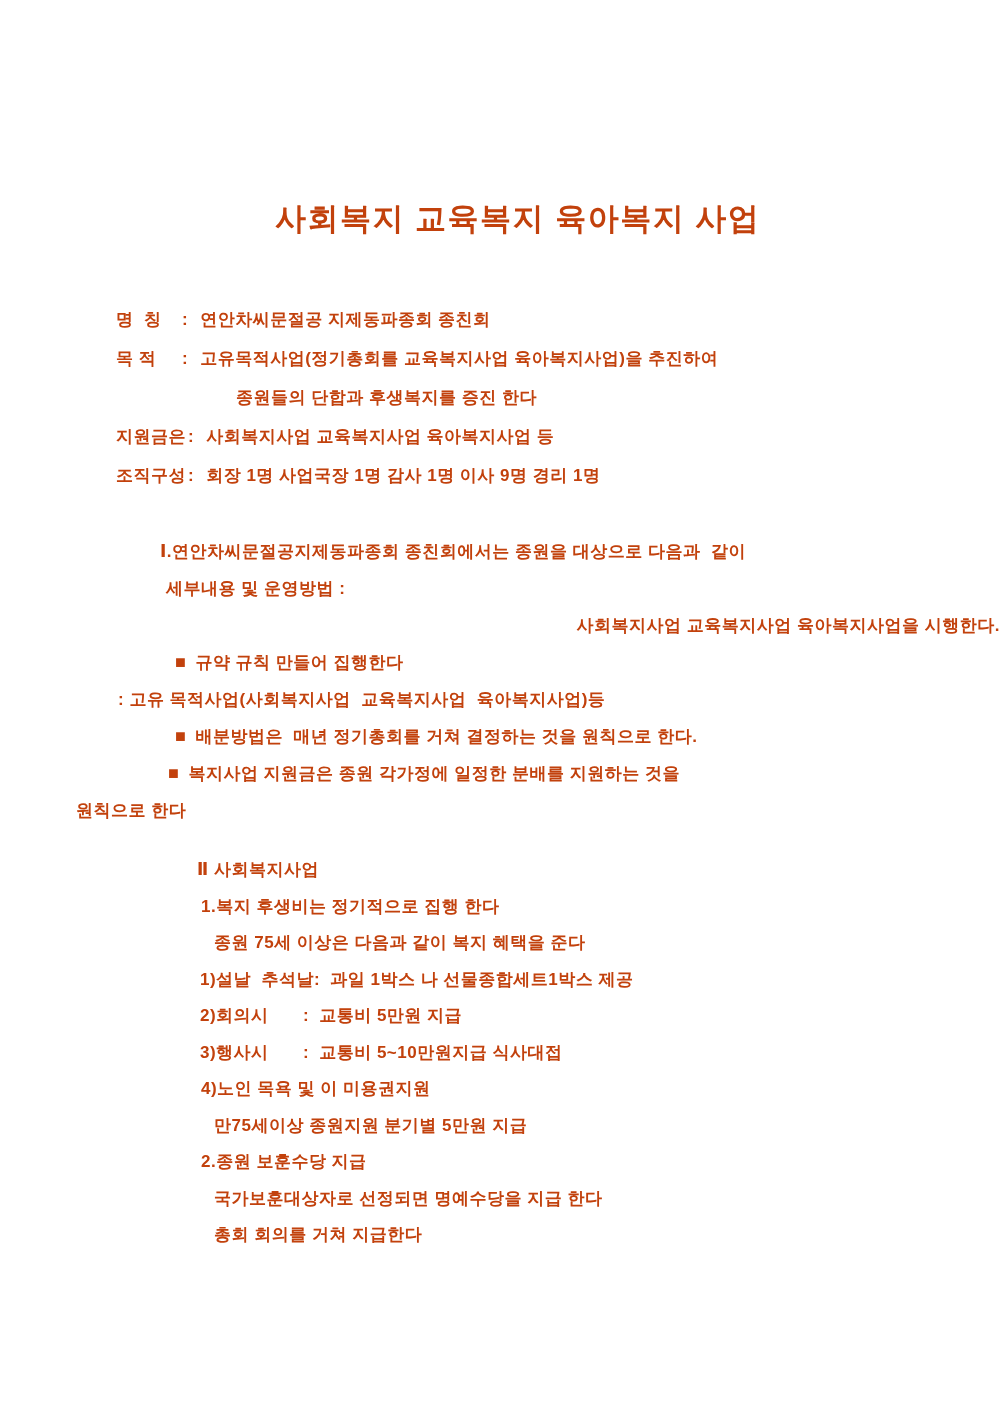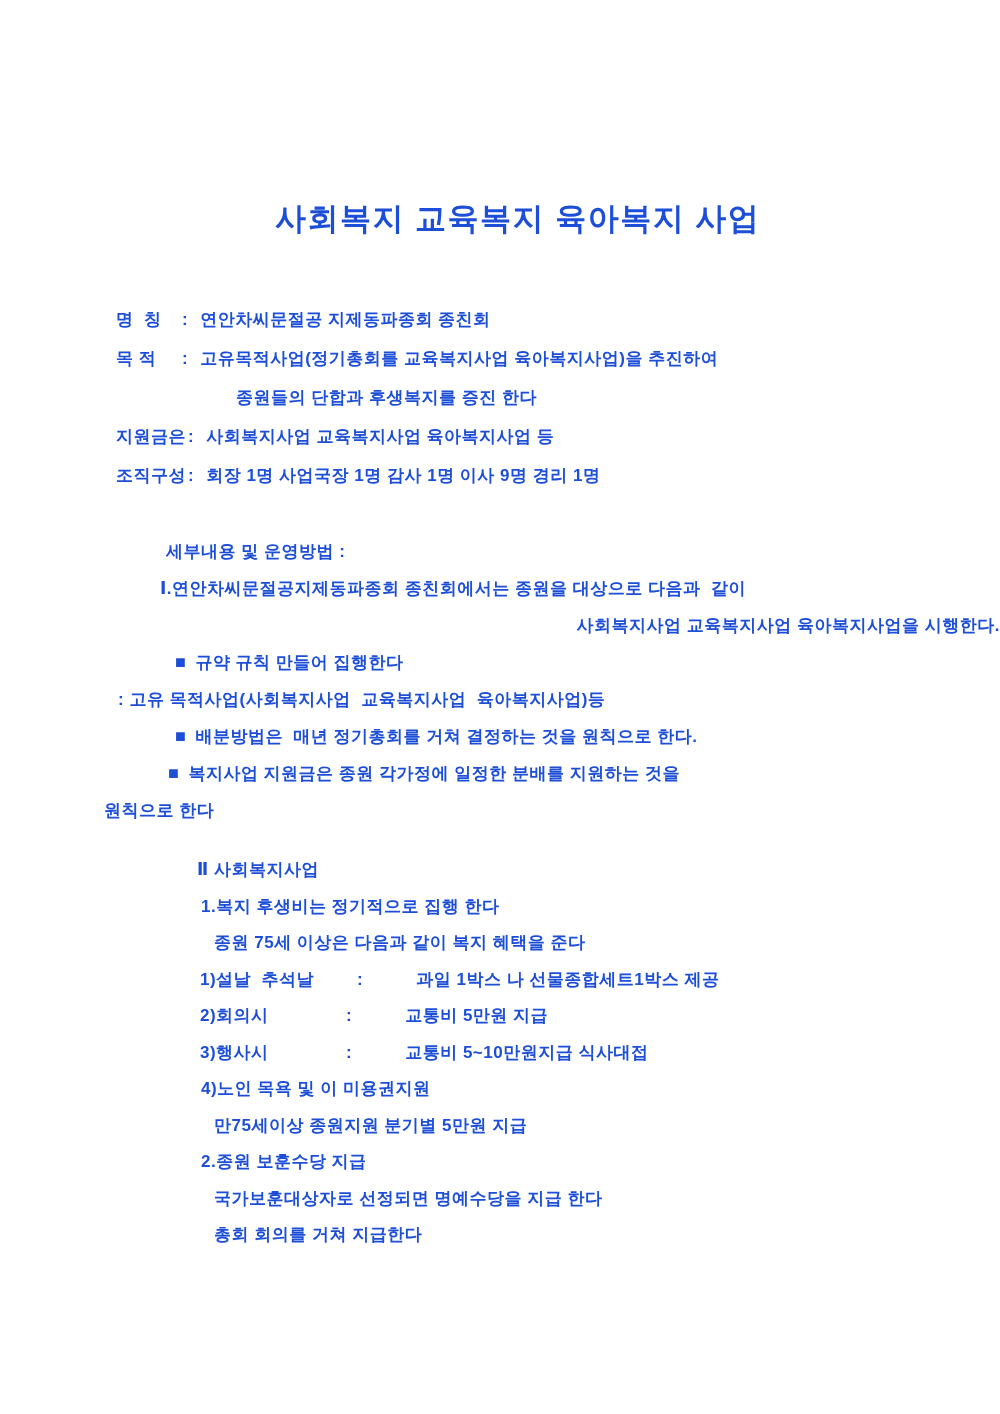--- a/index.html
+++ b/index.html
@@ -1,20 +1,20 @@
 <!DOCTYPE html>
 <html><head>
 <meta charset="utf-8">
 <style>
   html,body{margin:0;padding:0;background:#e8e8e8;}
   .page{
     position:relative;
     width:1000px;height:1414px;
     background:#ffffff;
-    color:#1d4ed8;
+    color:#c2410c;
     font-family:"Liberation Sans","DejaVu Sans",sans-serif;
     font-weight:bold;
     margin:0 auto;
     overflow:hidden;
   }
   .abs{position:absolute;left:0;right:0;}
   .title{
     top:196px;
     padding-left:275px;
     font-size:31px;
@@ -39,28 +39,28 @@
   .sec1{top:533px;}
   .sec1 .line{height:37px;line-height:37px;}
   .heading{padding-left:166px;}
   .intro1{padding-left:160px;}
   .intro2{padding-left:178px;text-align:right;}
   .brow{display:flex;align-items:center;}
   .brow .bullet{margin-right:9px;font-size:18px;}
   .pl175{padding-left:175px;}
   .pl168{padding-left:168px;}
   .b1sub{padding-left:118px;}
-  .b3cont{padding-left:104px;}
+  .b3cont{padding-left:76px;}
   
   .sec2{top:852px;padding-left:33px;}
   .sec2 .line{height:36.5px;line-height:36.5px;}
   .s2head{padding-left:164px;}
   .s2item{padding-left:168px;}
   .s2sub{padding-left:181px;}
-  .numrow{padding-left:167px;display:flex;align-items:center;gap:43px;}
+  .numrow{padding-left:167px;display:flex;align-items:center;}
   .numrow .nlab{min-width:103px;white-space:pre;flex-shrink:0;}
   .numrow .ntext{margin-left:10px;white-space:pre;}
 </style>
 </head>
 <body>
 
 <div class="page">
 
   <div class="title abs">사회복지 교육복지 육아복지 사업</div>
 
@@ -78,22 +78,22 @@
       <span class="lab">지원금은</span><span class="colon">:</span>
       <span class="val">사회복지사업 교육복지사업 육아복지사업 등</span>
     </div>
     <div class="line row">
       <span class="lab">조직구성</span><span class="colon">:</span>
       <span class="val">회장 1명 사업국장 1명 감사 1명 이사 9명 경리 1명</span>
     </div>
   </div>
 
   <div class="sec1 abs">
+    <div class="line intro1">Ⅰ.연안차씨문절공지제동파종회 종친회에서는 종원을 대상으로 다음과  같이</div>
     <div class="line heading">세부내용 및 운영방법 :</div>
-    <div class="line intro1">Ⅰ.연안차씨문절공지제동파종회 종친회에서는 종원을 대상으로 다음과  같이</div>
     <div class="line intro2">사회복지사업 교육복지사업 육아복지사업을 시행한다.</div>
     <div class="line brow pl175">
       <span class="bullet">■</span>
       <span>규약 규칙 만들어 집행한다</span>
     </div>
     <div class="line b1sub">: 고유 목적사업(사회복지사업  교육복지사업  육아복지사업)등</div>
     <div class="line brow pl175">
       <span class="bullet">■</span>
       <span>배분방법은  매년 정기총회를 거쳐 결정하는 것을 원칙으로 한다.</span>
     </div>

